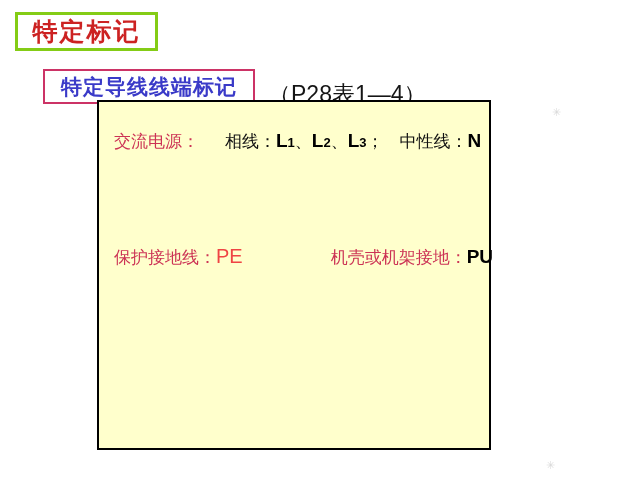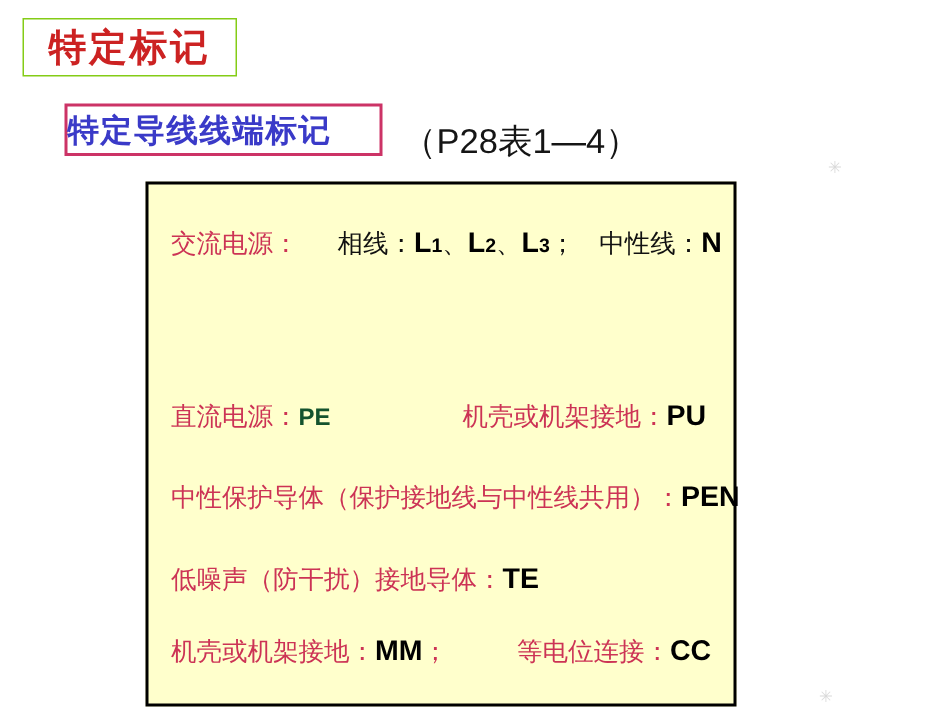--- a/index.html
+++ b/index.html
@@ -6,44 +6,44 @@
   .slide{
     position:relative;
     width:627px;height:485px;
     background:#ffffff;
     overflow:hidden;
     font-family:"Liberation Sans",sans-serif;
   }
   .title-box{
     position:absolute;left:15px;top:12px;
     width:143px;height:39px;
-    border:1px solid #84cc16;
+    border:3px solid #84cc16;
     box-sizing:border-box;
     display:flex;align-items:center;justify-content:center;
     font-family:"Liberation Serif",serif;
     font-weight:bold;font-size:25px;color:#cc2222;
     letter-spacing:2px;
   }
   .subtitle-box{
     position:absolute;left:43px;top:69px;
     width:212px;height:35px;
     border:2px solid #cc3366;
     box-sizing:border-box;
-    display:flex;align-items:center;
+    display:flex;align-items:center;justify-content:center;
     font-family:"Liberation Serif",serif;
     font-weight:bold;font-size:21px;color:#3a3ac8;
     letter-spacing:1px;
   }
   .note{
     position:absolute;left:268px;top:79px;
     font-size:23px;color:#151515;
     font-family:"Liberation Sans",sans-serif;
   }
   .panel{
-    position:absolute;left:97px;top:121px;
+    position:absolute;left:97px;top:100px;
     width:394px;height:350px;
     background:#ffffcc;
     border:2px solid #000000;
     box-sizing:border-box;
   }
   .line{
     position:absolute;left:15px;
     white-space:nowrap;
     font-size:17px;color:#111111;
     font-family:"Liberation Serif",serif;
@@ -52,21 +52,21 @@
   .l2{top:84px}
   .l3{top:143px}
   .l4{top:197px}
   .l5{top:252px}
   .l6{top:300px}
   .seg{vertical-align:baseline;}
   .seg-label{color:#cc3355;}
   .seg-text{color:#111111;}
   .seg-code{font-weight:bold;font-size:19px;color:#000000;font-family:"Liberation Sans",sans-serif;}
   .seg-sub{font-weight:bold;font-size:13px;color:#000000;font-family:"Liberation Sans",sans-serif;}
-  .seg-plain{font-size:16px;color:#14532d;font-family:"Liberation Sans",sans-serif;font-weight:bold;}
+  .seg-plain{font-size:20px;color:#ef4444;font-family:"Liberation Sans",sans-serif;}
   .seg-gap{display:inline-block;}
   .wm{
     position:absolute;
     color:rgba(185,185,185,0.55);
     font-size:11px;line-height:1;
   }
   .wm1{left:552px;top:107px}
   .wm2{left:546px;top:460px}
 </style>
 </head>
@@ -79,22 +79,19 @@
   </div>
 
   <div class="subtitle-box">
     <span>特定导线线端标记</span>
   </div>
 
   <span class="note">（P28表1—4）</span>
 
   <div class="panel">
     <div class="line l1"><span class="seg seg-label">交流电源：</span><span class="seg seg-gap" style="width: 26px;"></span><span class="seg seg-text">相线：</span><span class="seg seg-code">L</span><span class="seg seg-sub">1</span><span class="seg seg-text">、</span><span class="seg seg-code">L</span><span class="seg seg-sub">2</span><span class="seg seg-text">、</span><span class="seg seg-code">L</span><span class="seg seg-sub">3</span><span class="seg seg-text">；</span><span class="seg seg-gap" style="width: 16px;"></span><span class="seg seg-text">中性线：</span><span class="seg seg-code">N</span></div>
-    <div class="line l3"><span class="seg seg-label">直流电源：</span><span class="seg seg-plain">PE</span><span class="seg seg-gap" style="width: 88px;"></span><span class="seg seg-label">机壳或机架接地：</span><span class="seg seg-code">PU</span></div>
-    <div class="line l4"><span class="seg seg-label">中性保护导体（保护接地线与中性线共用）：</span><span class="seg seg-code">PEN</span></div>
-    <div class="line l5"><span class="seg seg-label">低噪声（防干扰）接地导体：</span><span class="seg seg-code">TE</span></div>
-    <div class="line l6"><span class="seg seg-label">机壳或机架接地：</span><span class="seg seg-code">MM</span><span class="seg seg-label">；</span><span class="seg seg-gap" style="width: 46px;"></span><span class="seg seg-label">等电位连接：</span><span class="seg seg-code">CC</span></div>
+    <div class="line l3"><span class="seg seg-label">保护接地线：</span><span class="seg seg-plain">PE</span><span class="seg seg-gap" style="width: 88px;"></span><span class="seg seg-label">机壳或机架接地：</span><span class="seg seg-code">PU</span></div>
   </div>
 
   <span class="wm wm1">✳</span>
   <span class="wm wm2">✳</span>
 
 </div>
 
 </body></html>

